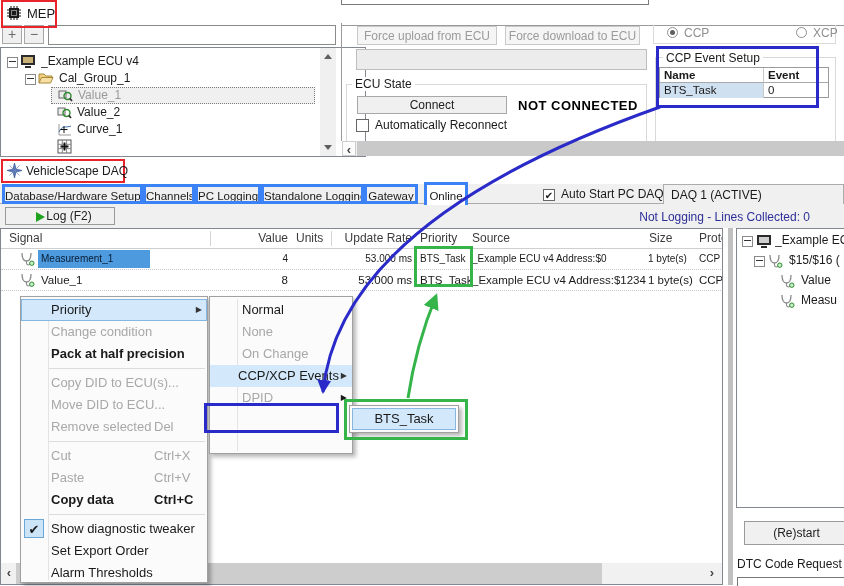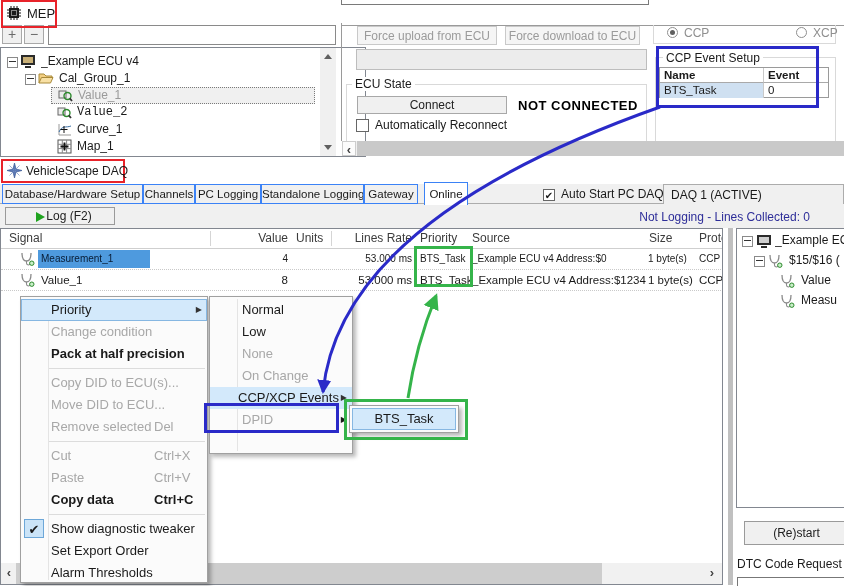--- a/index.html
+++ b/index.html
@@ -7,21 +7,21 @@
           font-family:"Liberation Sans","DejaVu Sans",sans-serif;font-size:12px;color:#1a1a1a;}
   .a{position:absolute;box-sizing:border-box;}
   .btn{background:#f0f0f0;border:1px solid #a8a8a8;text-align:center;color:#222;}
   .btn.dis{background:#f5f5f5;border-color:#c9c9c9;color:#9b9b9b;}
   .redbox{border:2px solid #e8232a;background:transparent;z-index:110;}
   .bluebox{border:3px solid #2a2ac8;z-index:118;}
   .greenbox{border:3px solid #35b44a;z-index:118;}
   .fieldset{border:1px solid #d9d9d9;}
   .fslabel{background:#fff;padding:0 3px;white-space:nowrap;}
   .tab{position:absolute;top:184px;height:20px;line-height:19px;text-align:center;
-       background:#f0f0f0;border:1px solid #3b82f6;font-size:11.5px;box-sizing:border-box;white-space:nowrap;overflow:hidden;}
+       background:#f0f0f0;border:3px solid #3b82f6;font-size:11.5px;box-sizing:border-box;white-space:nowrap;overflow:hidden;}
   .tab.active{top:182px;height:23px;background:#fff;border-bottom:none;z-index:6;line-height:22px;}
   .expander{position:absolute;width:9px;height:9px;border:1px solid #8a8a8a;background:#fff;}
   .expander::after{content:"";position:absolute;left:1px;right:1px;top:3px;height:1px;background:#333;}
   .menu{background:#fbfbfb;border:1px solid #a0a0a0;box-shadow:3px 3px 4px rgba(0,0,0,.28);z-index:60;}
   .mi{position:relative;height:22px;line-height:22px;padding-left:30px;font-size:13px;color:#1a1a1a;white-space:nowrap;}
   .mi.dis{color:#a8a8a8;}
   .mi.bold{font-weight:bold;}
   .mi .sc{position:absolute;left:133px;top:0;}
   .mi .sub{position:absolute;right:5px;top:0;font-size:8px;color:#333;}
   .mi.hl{background:#d3e9fb;box-shadow:inset 0 0 0 1px #86b7e2;}
@@ -85,21 +85,21 @@
     </div>
 
     <div class="a" style="left:0;top:56px;width:316px;height:17px;line-height:17px;">
       <span class="a" style="left:56px;top:2px;width:15px;height:14px;">
         <svg width="15" height="14">
             <rect x="1" y="2" width="7" height="7" fill="#ececec" stroke="#666"></rect>
             <circle cx="9.5" cy="7" r="3.5" fill="none" stroke="#2d8a2d" stroke-width="1.4"></circle>
             <line x1="11.8" y1="9.4" x2="14" y2="12" stroke="#333" stroke-width="1.8"></line>
           </svg>
       </span>
-      <span class="a nowrap" style="left:76px;top:0;width:150px;font-family:Liberation Mono, monospace;">Value_2</span>
+      <span class="a nowrap" style="left:76px;top:0;width:150px;">Value_2</span>
     </div>
 
     <div class="a" style="left:0;top:73px;width:316px;height:17px;line-height:17px;">
       <span class="a" style="left:56px;top:1px;width:15px;height:15px;">
         <svg width="15" height="15">
             <path d="M2 13 H14 M2 13 V2" stroke="#999" fill="none"></path>
             <path d="M2 10 C5 3 9 6 14 4" stroke="#3a6ea5" fill="none"></path>
             <path d="M7 4 v7 M3.5 7.5 h7" stroke="#111"></path>
           </svg>
       </span>
@@ -107,21 +107,20 @@
     </div>
 
     <div class="a" style="left:0;top:90px;width:316px;height:17px;line-height:17px;">
       <span class="a" style="left:56px;top:1px;width:15px;height:15px;">
         <svg width="15" height="15">
             <rect x="1" y="1" width="13" height="13" fill="#fff" stroke="#555"></rect>
             <path d="M1 5.3h13M1 9.6h13M5.3 1v13M9.6 1v13" stroke="#888"></path>
             <path d="M7.5 3.5v8M3.5 7.5h8" stroke="#111" stroke-width="1.8"></path>
           </svg>
       </span>
-      <span class="a nowrap" style="left:76px;top:0;width:150px;">Map_1</span>
     </div>
 
     <div class="a" style="left:319px;top:0;width:16px;height:108px;background:#f0f0f0;">
       <div class="a tri-up" style="left:4px;top:6px;"></div>
       <div class="a tri-dn" style="left:4px;bottom:6px;"></div>
     </div>
   </div>
 
   <div class="a redbox" style="left:1px;top:0;width:56px;height:28px;"></div>
   <span class="a" style="left:6px;top:5px;width:16px;height:16px;z-index:111;">
@@ -197,21 +196,21 @@
     <span class="a" style="left:30px;top:4px;width:0;height:0;border-top:5px solid transparent;border-bottom:5px solid transparent;border-left:9px solid #1fa31f;"></span>
     <span style="padding-left:18px;">Log (F2)</span>
   </div>
   <div class="a rt" style="left:500px;top:210px;width:310px;height:16px;color:#2e2e99;">Not Logging - Lines Collected: 0</div>
 
   <div class="a" style="left:0;top:228px;width:723px;height:357px;border:1px solid #828790;background:#fff;overflow:hidden;">
 
     <span class="a hdr" style="left:8px;top:2px;">Signal</span>
     <span class="a hdr rt" style="left:210px;top:2px;width:77px;">Value</span>
     <span class="a hdr" style="left:295px;top:2px;">Units</span>
-    <span class="a hdr rt" style="left:322px;top:2px;width:89px;">Lines Rate</span>
+    <span class="a hdr rt" style="left:322px;top:2px;width:89px;">Update Rate</span>
     <span class="a hdr" style="left:419px;top:2px;">Priority</span>
     <span class="a hdr" style="left:471px;top:2px;">Source</span>
     <span class="a hdr" style="left:648px;top:2px;">Size</span>
     <span class="a hdr nowrap" style="left:698px;top:2px;width:40px;">Protocol</span>
     <div class="a" style="left:209px;top:2px;width:1px;height:15px;background:#d5d5d5;"></div>
     <div class="a" style="left:330px;top:2px;width:1px;height:15px;background:#d5d5d5;"></div>
     <div class="a" style="left:0;top:19px;width:722px;height:1px;background:#cfcfcf;"></div>
 
     <div class="a" style="left:0;top:20px;width:722px;height:20px;line-height:20px;font-size:10px;">
       <span class="a" style="left:18px;top:2px;width:16px;height:16px;">
@@ -327,21 +326,20 @@
       <span class="a" style="left:3px;top:1px;width:20px;height:19px;line-height:19px;text-align:center;border:1px solid #6da7d8;background:#cbe4f8;font-size:13px;">✔</span>
       <span>Show diagnostic tweaker</span>
     </div>
     <div class="mi"><span>Set Export Order</span></div>
     <div class="mi"><span>Alarm Thresholds</span></div>
   </div>
 
   <div class="a menu" style="left:209px;top:296px;width:144px;height:158px;padding-top:2px;z-index:62;">
     <div class="gutterline" style="left:27px;"></div>
     <div class="mi" style="padding-left:32px;"><span>Normal</span></div>
-    <div class="mi" style="padding-left:32px;"><span>Low</span></div>
     <div class="mi dis" style="padding-left:32px;"><span>None</span></div>
     <div class="mi dis" style="padding-left:32px;"><span>On Change</span></div>
     <div class="mi" style="padding-left:28px;background:#d3e9fb;"><span>CCP/XCP Events</span><span class="sub">▶</span></div>
     <div class="mi dis" style="padding-left:32px;"><span>DPID</span><span class="sub" style="color:#1a1a1a;">▶</span></div>
   </div>
 
   <div class="a menu" style="left:349px;top:405px;width:110px;height:28px;z-index:64;">
     <div class="a" style="left:2px;top:2px;width:104px;height:22px;line-height:22px;text-align:center;background:#d3e9fb;box-shadow:inset 0 0 0 1px #86b7e2;font-size:13px;">BTS_Task</div>
   </div>
 

